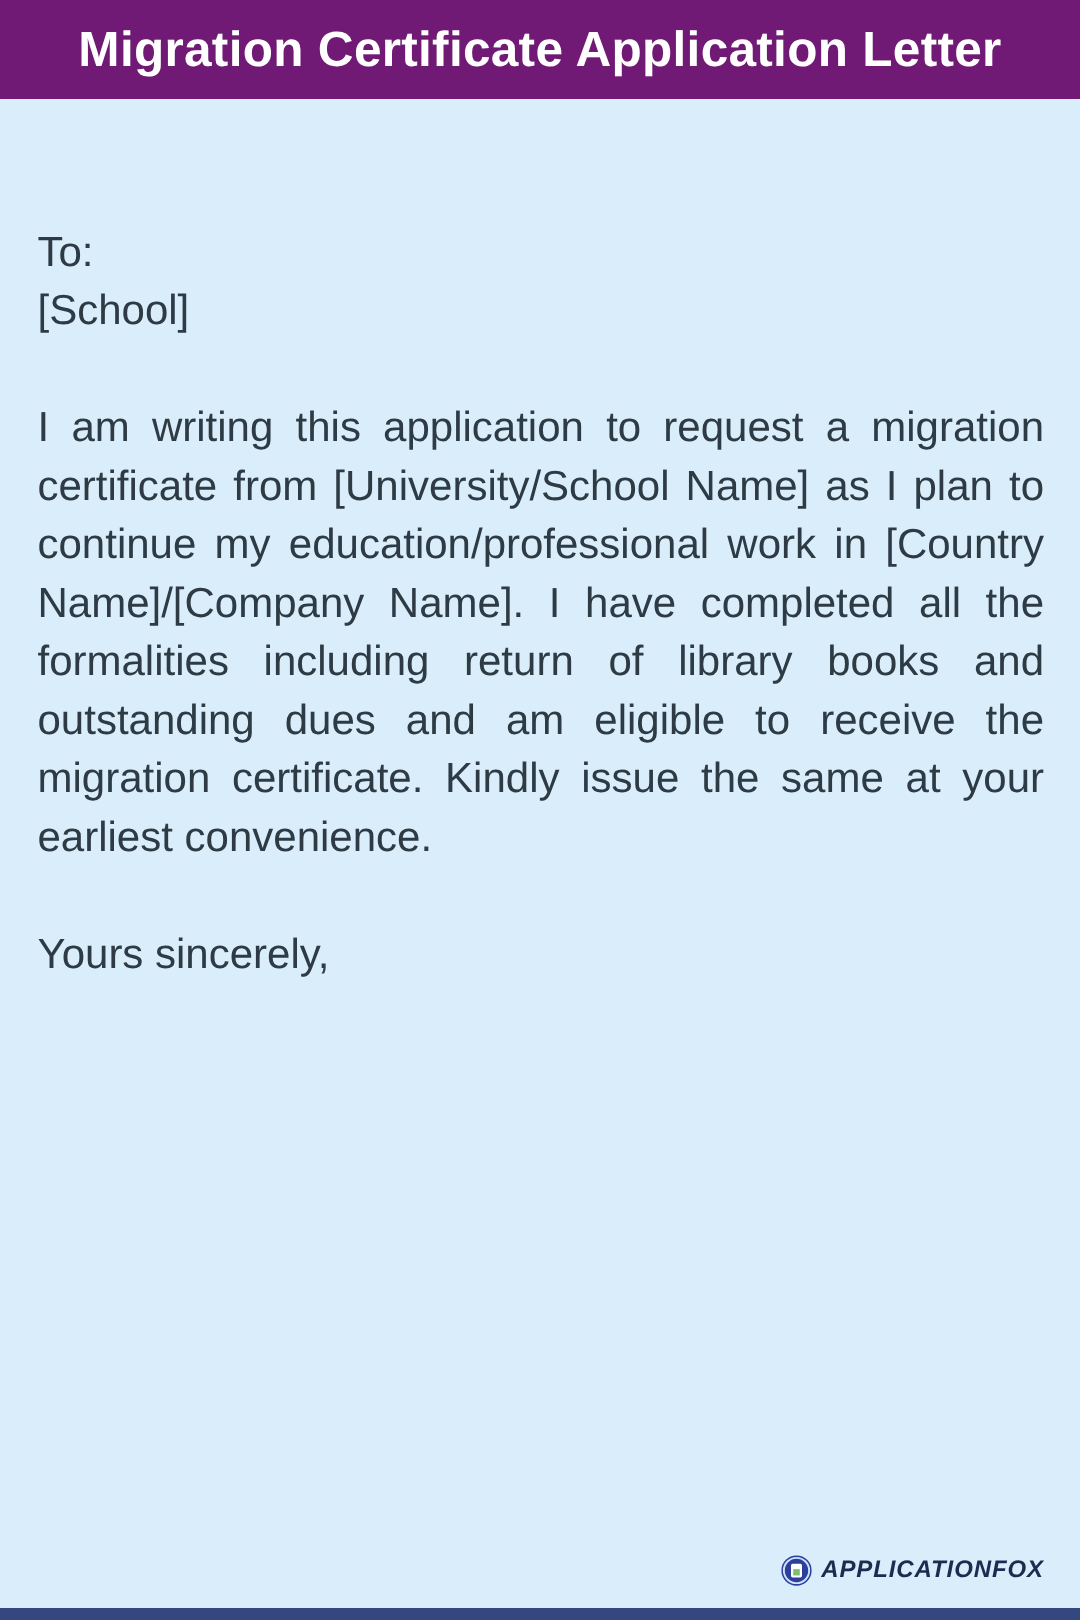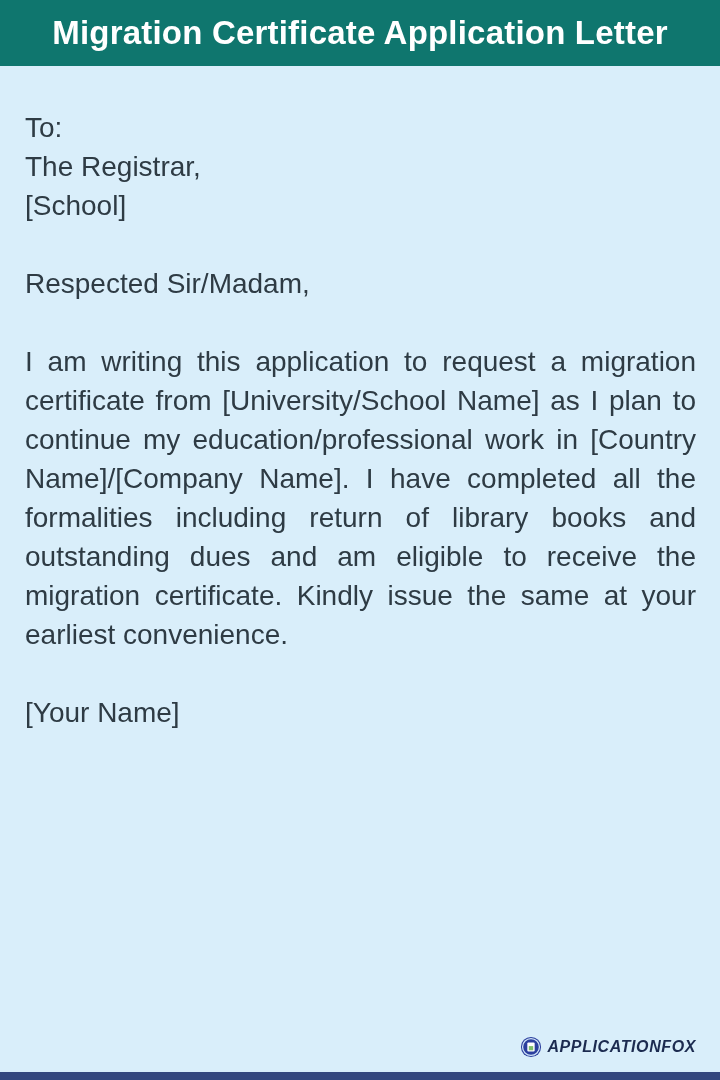--- a/index.html
+++ b/index.html
@@ -5,40 +5,41 @@
   * { margin: 0; padding: 0; box-sizing: border-box; }
   html, body { width: 720px; height: 1080px; }
   body {
     font-family: "Liberation Sans", sans-serif;
     background: #d9eefa;
     overflow: hidden;
     display: flex;
     flex-direction: column;
   }
   .header-bar {
-    background: #0f766e;
+    background: #701a75;
     height: 66px;
     display: flex;
     align-items: center;
     justify-content: center;
     flex: 0 0 auto;
   }
   .header-title {
     color: #ffffff;
     font-size: 33px;
     font-weight: 700;
     letter-spacing: 0.2px;
     white-space: nowrap;
   }
   .letter {
     flex: 1 1 auto;
     padding: 42px 24px 0 25px;
     color: #2e3b44;
     font-size: 28px;
     line-height: 39px;
+    margin-top: 40px;
   }
   .block { margin-bottom: 39px; }
   .body-par { text-align: justify; }
   .footer {
     flex: 0 0 auto;
     display: flex;
     justify-content: flex-end;
     align-items: center;
     padding: 0 24px 14px 0;
     text-align: right;
@@ -66,32 +67,30 @@
 </head>
 <body>
 
 <div class="header-bar">
   <div class="header-title">Migration Certificate Application Letter</div>
 </div>
 
 <div class="letter">
   <div class="block">
     <div>To:</div>
-    <div>The Registrar,</div>
     <div>[School]</div>
   </div>
 
 
-  <div class="block">Respected Sir/Madam,</div>
 
   <div class="block body-par">I am writing this application to request a migration certificate from [University/School Name] as I plan to continue my education/professional work in [Country Name]/[Company Name]. I have completed all the formalities including return of library books and outstanding dues and am eligible to receive the migration certificate. Kindly issue the same at your earliest convenience.</div>
 
 
   <div class="block">
-    <div>[Your Name]</div>
+    <div>Yours sincerely,</div>
   </div>
 </div>
 
 <div class="footer">
   <div class="brand">
     <svg class="brand-icon" viewBox="0 0 24 24" aria-hidden="true">
       <circle cx="12" cy="12" r="11" fill="#2b3f9e"></circle>
       <circle cx="12" cy="12" r="9.2" fill="none" stroke="#cfe3f7" stroke-width="1.4"></circle>
       <rect x="8" y="7" width="8" height="10" rx="1.2" fill="#ffffff"></rect>
       <rect x="9.6" y="11" width="4.8" height="4.6" fill="#7fbf6c"></rect>

